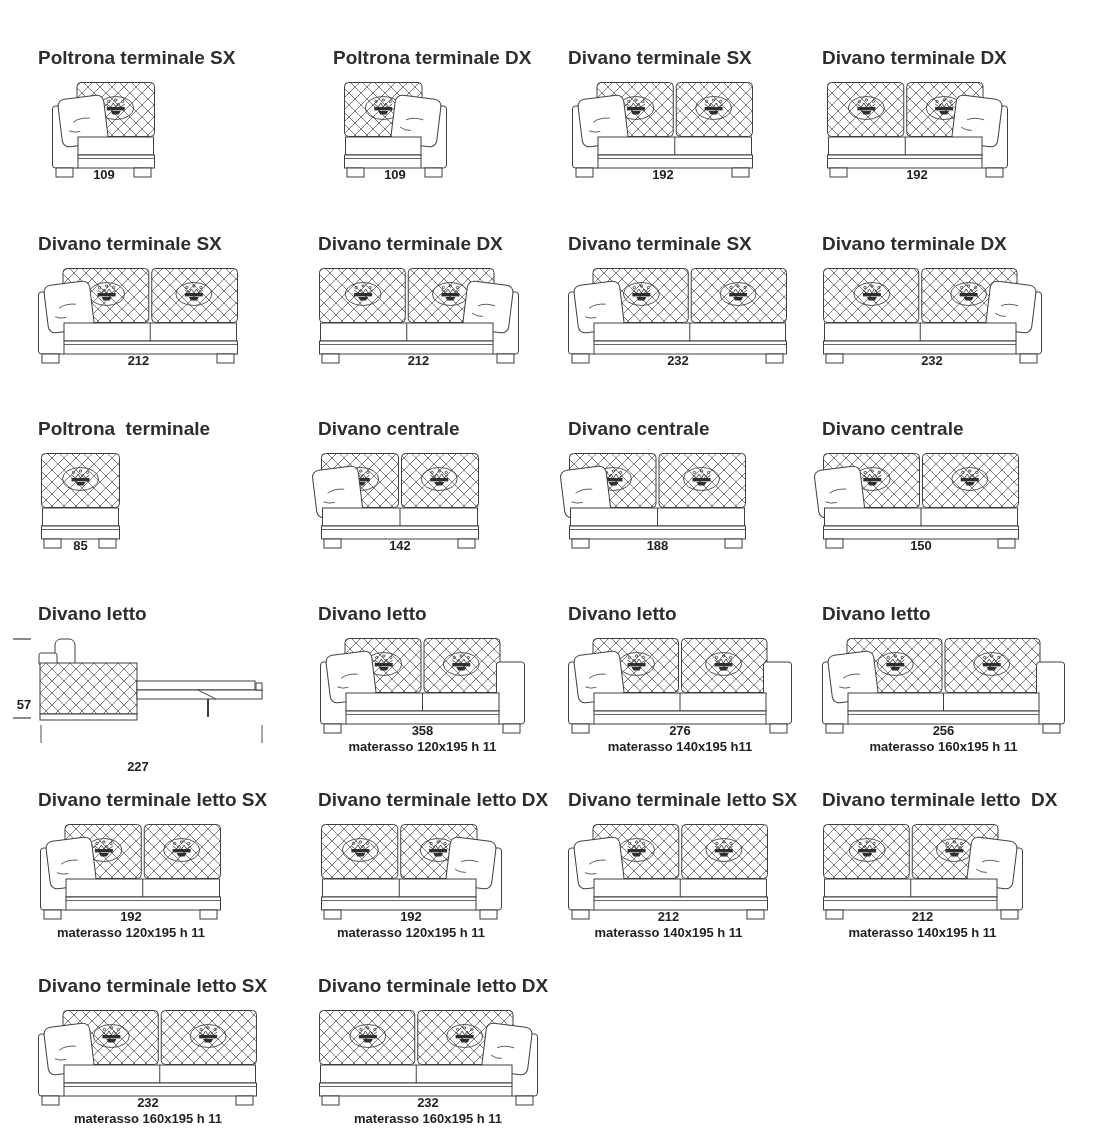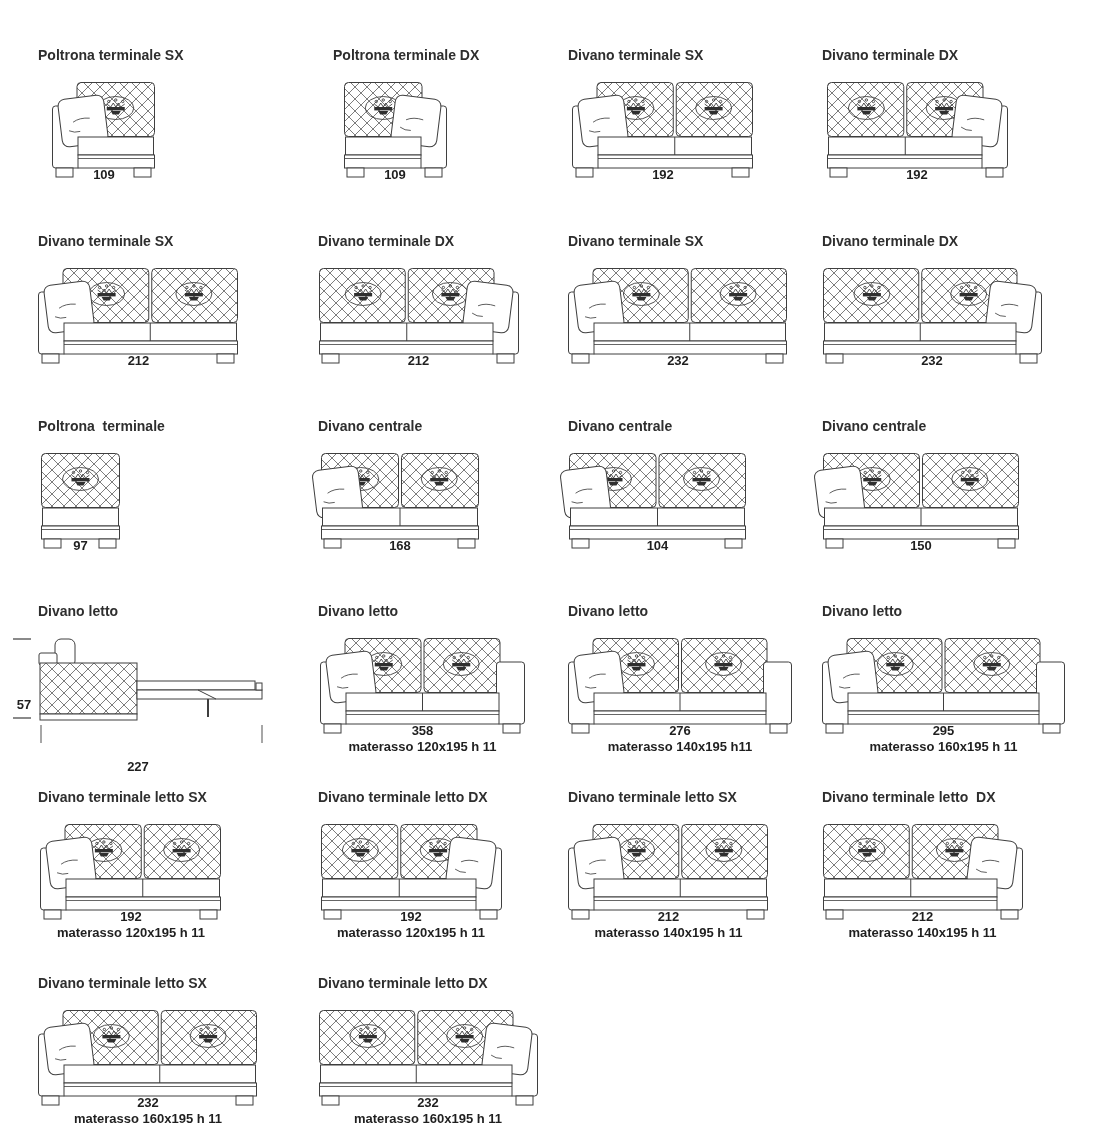--- a/index.html
+++ b/index.html
@@ -1,20 +1,20 @@
 <!DOCTYPE html>
 <html><head>
 <meta charset="utf-8">
 <style>
   html,body{margin:0;padding:0;background:#ffffff;}
   body{width:1109px;height:1130px;position:relative;overflow:hidden;
        font-family:"Liberation Sans",sans-serif;-webkit-font-smoothing:antialiased;}
   .sheet{position:absolute;left:0;top:0;width:1109px;height:1130px;}
   .cell{position:absolute;width:288px;height:184px;}
-  .title{position:absolute;left:0;top:0;font-size:14px;font-weight:700;color:#2e2e2e;white-space:pre;}
+  .title{position:absolute;left:0;top:0;font-size:19px;font-weight:700;color:#2e2e2e;white-space:pre;}
   .drawing{position:absolute;}
   .dim{position:absolute;font-size:13px;font-weight:700;color:#1f1f1f;text-align:center;}
   .mattress{position:absolute;font-size:13px;font-weight:700;color:#1f1f1f;text-align:center;white-space:pre;}
   .hdim{position:absolute;font-size:13px;font-weight:700;color:#1f1f1f;text-align:center;}
   svg{display:block;overflow:visible;}
 </style>
 </head>
 <body>
 
 <svg width="0" height="0" style="position:absolute" aria-hidden="true">
@@ -353,21 +353,21 @@
             <rect x="31.5" y="26" width="18" height="3.4" fill="#2f2f2f" stroke="none"></rect>
             <path d="M35.5 30 L45.5 30 L43.5 33.5 L37.5 33.5 Z" fill="#2f2f2f" stroke="none"></path>
           </g>
           <rect x="2.5" y="56" width="76" height="18" fill="#fff" stroke="#3f3f3f"></rect>
           <rect x="1.5" y="74" width="78" height="13" fill="#fff" stroke="#3f3f3f"></rect>
           <line x1="1.5" y1="77.5" x2="79.5" y2="77.5" stroke="#3f3f3f" stroke-width="0.8"></line>
           <rect x="4" y="87" width="17" height="9" fill="#fff" stroke="#3f3f3f"></rect>
           <rect x="59" y="87" width="17" height="9" fill="#fff" stroke="#3f3f3f"></rect>
         </svg>
       </div>
-      <div class="dim" style="left:2px;top:120px;width:81px">97</div>
+      <div class="dim" style="left:2px;top:120px;width:81px">85</div>
     </div>
     <div class="cell" style="left: 318px; top: 418px;">
       <div class="title">Divano centrale</div>
       <div class="drawing" style="left:2px;top:34px">
         <svg width="160" height="98" viewBox="0 0 160 98">
           <rect x="1.5" y="1.5" width="77" height="54" rx="4" fill="#fff" stroke="none"></rect>
           <rect x="1.5" y="1.5" width="77" height="54" rx="4" fill="url(#xh)" stroke="#3f3f3f"></rect>
           <rect x="81.5" y="1.5" width="77" height="54" rx="4" fill="#fff" stroke="none"></rect>
           <rect x="81.5" y="1.5" width="77" height="54" rx="4" fill="url(#xh)" stroke="#3f3f3f"></rect>
           <g stroke="#3f3f3f" fill="none" stroke-width="0.9">
@@ -394,21 +394,21 @@
             <path d="M2.5 48 q5 3 11 2" fill="none" stroke="#3f3f3f" stroke-width="0.8"></path>
           </g>
           <rect x="2.5" y="56" width="155" height="18" fill="#fff" stroke="#3f3f3f"></rect>
           <line x1="80" y1="56" x2="80" y2="74" stroke="#3f3f3f"></line>
           <rect x="1.5" y="74" width="157" height="13" fill="#fff" stroke="#3f3f3f"></rect>
           <line x1="1.5" y1="77.5" x2="158.5" y2="77.5" stroke="#3f3f3f" stroke-width="0.8"></line>
           <rect x="4" y="87" width="17" height="9" fill="#fff" stroke="#3f3f3f"></rect>
           <rect x="138" y="87" width="17" height="9" fill="#fff" stroke="#3f3f3f"></rect>
         </svg>
       </div>
-      <div class="dim" style="left:2px;top:120px;width:160px">168</div>
+      <div class="dim" style="left:2px;top:120px;width:160px">142</div>
     </div>
     <div class="cell" style="left: 568px; top: 418px;">
       <div class="title">Divano centrale</div>
       <div class="drawing" style="left:0px;top:34px">
         <svg width="179" height="98" viewBox="0 0 179 98">
           <rect x="1.5" y="1.5" width="86.5" height="54" rx="4" fill="#fff" stroke="none"></rect>
           <rect x="1.5" y="1.5" width="86.5" height="54" rx="4" fill="url(#xh)" stroke="#3f3f3f"></rect>
           <rect x="91" y="1.5" width="86.5" height="54" rx="4" fill="#fff" stroke="none"></rect>
           <rect x="91" y="1.5" width="86.5" height="54" rx="4" fill="url(#xh)" stroke="#3f3f3f"></rect>
           <g stroke="#3f3f3f" fill="none" stroke-width="0.9">
@@ -435,21 +435,21 @@
             <path d="M2.5 48 q5 3 11 2" fill="none" stroke="#3f3f3f" stroke-width="0.8"></path>
           </g>
           <rect x="2.5" y="56" width="174" height="18" fill="#fff" stroke="#3f3f3f"></rect>
           <line x1="89.5" y1="56" x2="89.5" y2="74" stroke="#3f3f3f"></line>
           <rect x="1.5" y="74" width="176" height="13" fill="#fff" stroke="#3f3f3f"></rect>
           <line x1="1.5" y1="77.5" x2="177.5" y2="77.5" stroke="#3f3f3f" stroke-width="0.8"></line>
           <rect x="4" y="87" width="17" height="9" fill="#fff" stroke="#3f3f3f"></rect>
           <rect x="157" y="87" width="17" height="9" fill="#fff" stroke="#3f3f3f"></rect>
         </svg>
       </div>
-      <div class="dim" style="left:0px;top:120px;width:179px">104</div>
+      <div class="dim" style="left:0px;top:120px;width:179px">188</div>
     </div>
     <div class="cell" style="left: 822px; top: 418px;">
       <div class="title">Divano centrale</div>
       <div class="drawing" style="left:0px;top:34px">
         <svg width="198" height="98" viewBox="0 0 198 98">
           <rect x="1.5" y="1.5" width="96" height="54" rx="4" fill="#fff" stroke="none"></rect>
           <rect x="1.5" y="1.5" width="96" height="54" rx="4" fill="url(#xh)" stroke="#3f3f3f"></rect>
           <rect x="100.5" y="1.5" width="96" height="54" rx="4" fill="#fff" stroke="none"></rect>
           <rect x="100.5" y="1.5" width="96" height="54" rx="4" fill="url(#xh)" stroke="#3f3f3f"></rect>
           <g stroke="#3f3f3f" fill="none" stroke-width="0.9">
@@ -630,21 +630,21 @@
             <path d="M16 48 q5 3 11 2" fill="none" stroke="#3f3f3f" stroke-width="0.8"></path>
           </g>
           <rect x="26" y="56" width="191" height="18" fill="#fff" stroke="#3f3f3f"></rect>
           <line x1="121.5" y1="56" x2="121.5" y2="74" stroke="#3f3f3f"></line>
           <rect x="26" y="74" width="191" height="13" fill="#fff" stroke="#3f3f3f"></rect>
           <line x1="26" y1="77.5" x2="217" y2="77.5" stroke="#3f3f3f" stroke-width="0.8"></line>
           <rect x="4" y="87" width="17" height="9" fill="#fff" stroke="#3f3f3f"></rect>
           <rect x="221" y="87" width="17" height="9" fill="#fff" stroke="#3f3f3f"></rect>
         </svg>
       </div>
-      <div class="dim" style="left:0px;top:120px;width:243px">295</div>
+      <div class="dim" style="left:0px;top:120px;width:243px">256</div>
       <div class="mattress" style="left:-18.5px;top:136px;width:280px">materasso 160x195 h 11</div>
     </div>
     <div class="cell" style="left: 38px; top: 789px;">
       <div class="title">Divano terminale letto SX</div>
       <div class="drawing" style="left:2px;top:34px">
         <svg width="182" height="98" viewBox="0 0 182 98">
           <rect x="25" y="1.5" width="76.25" height="54" rx="4" fill="#fff" stroke="none"></rect>
           <rect x="25" y="1.5" width="76.25" height="54" rx="4" fill="url(#xh)" stroke="#3f3f3f"></rect>
           <rect x="104.25" y="1.5" width="76.25" height="54" rx="4" fill="#fff" stroke="none"></rect>
           <rect x="104.25" y="1.5" width="76.25" height="54" rx="4" fill="url(#xh)" stroke="#3f3f3f"></rect>

